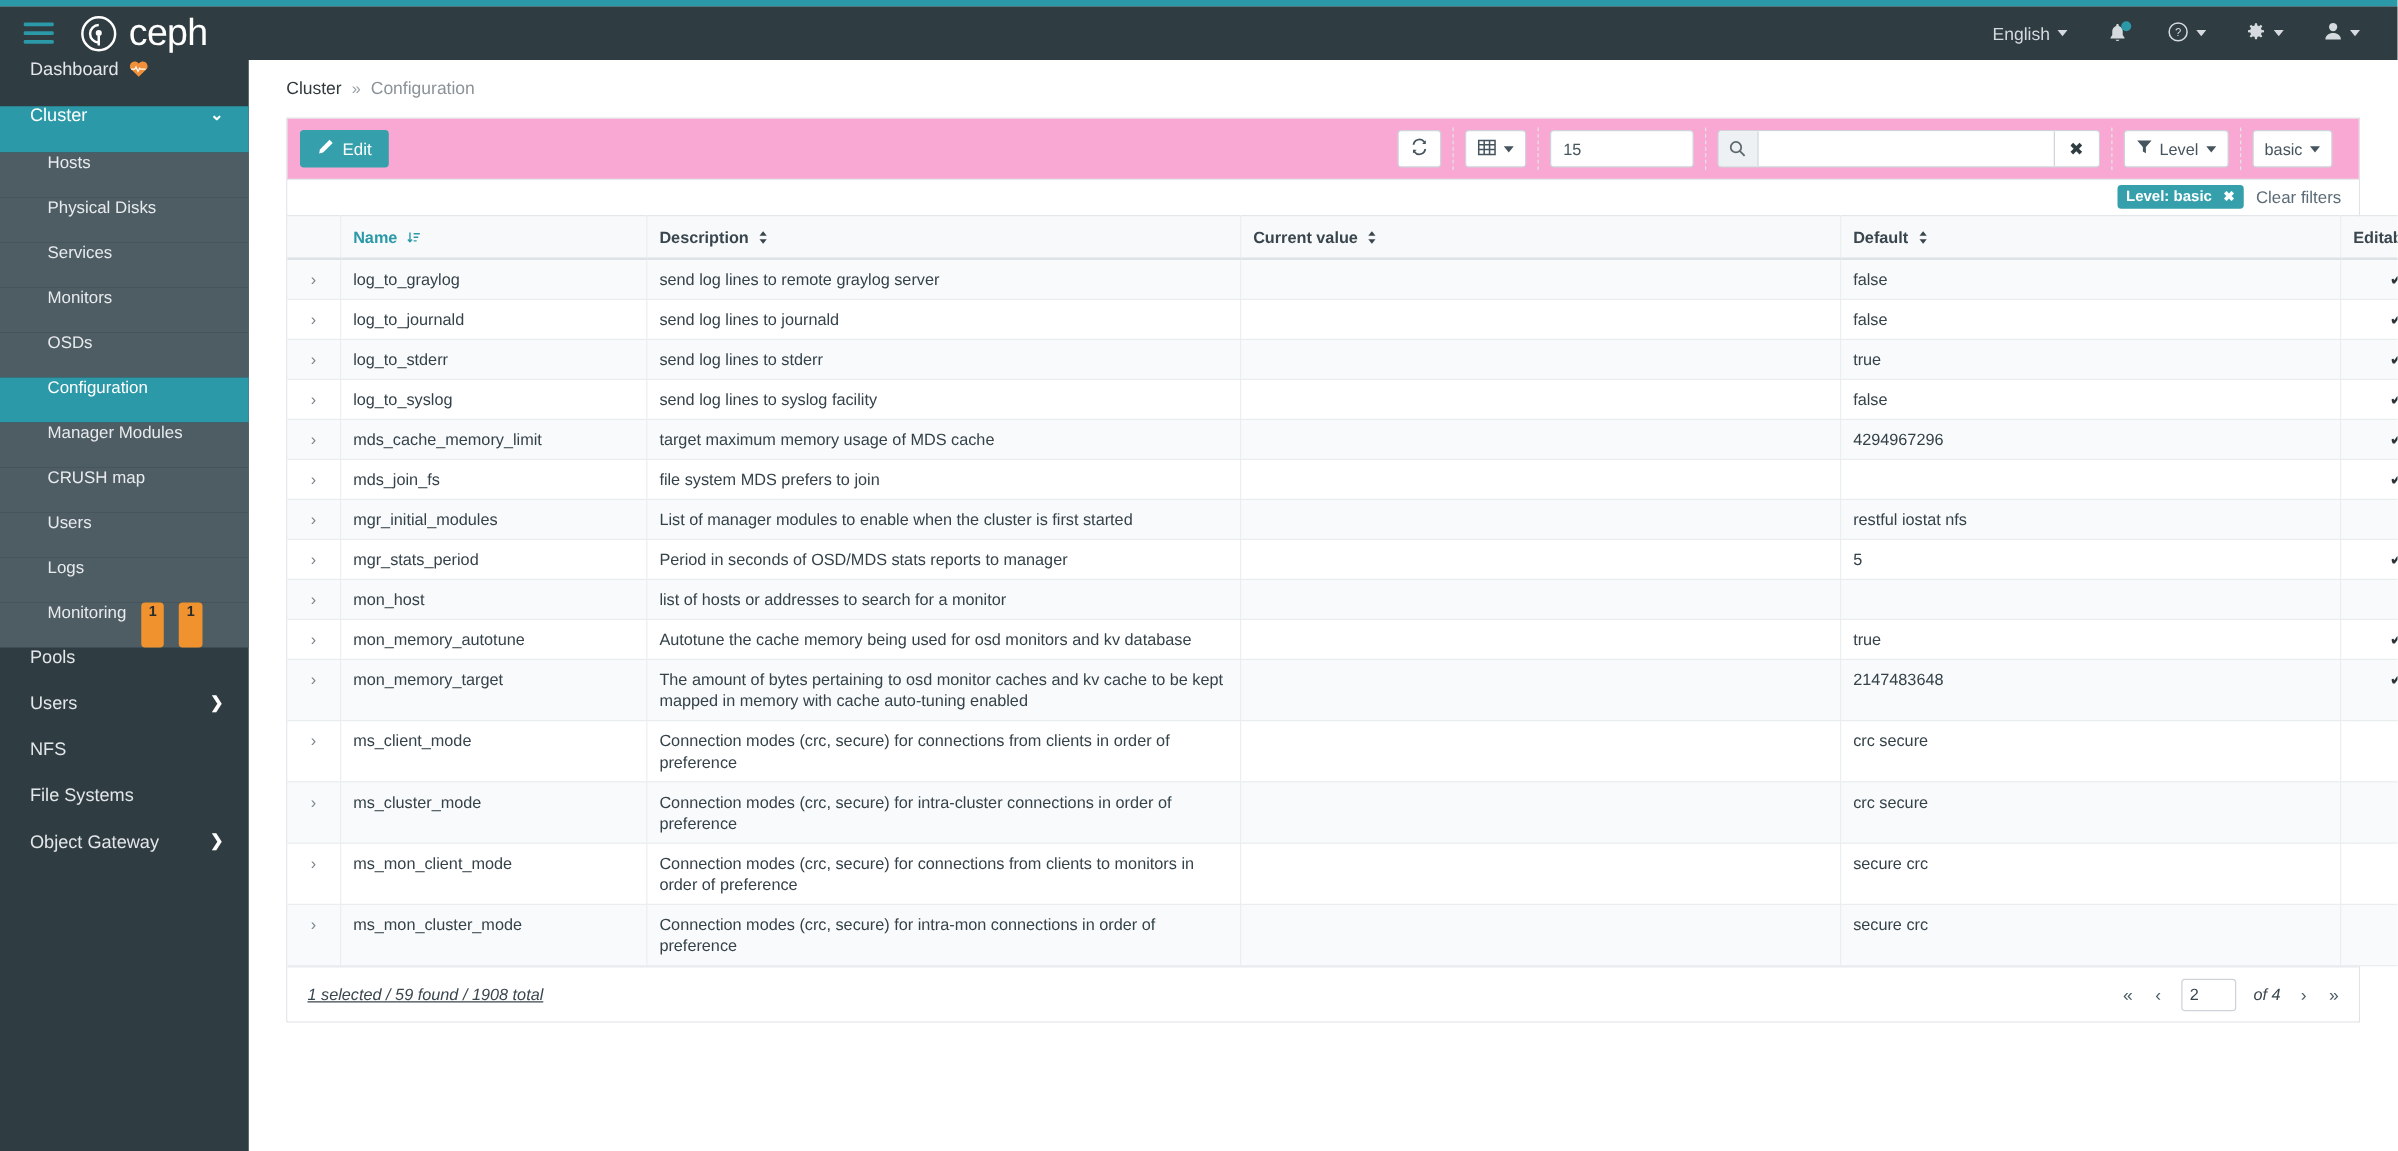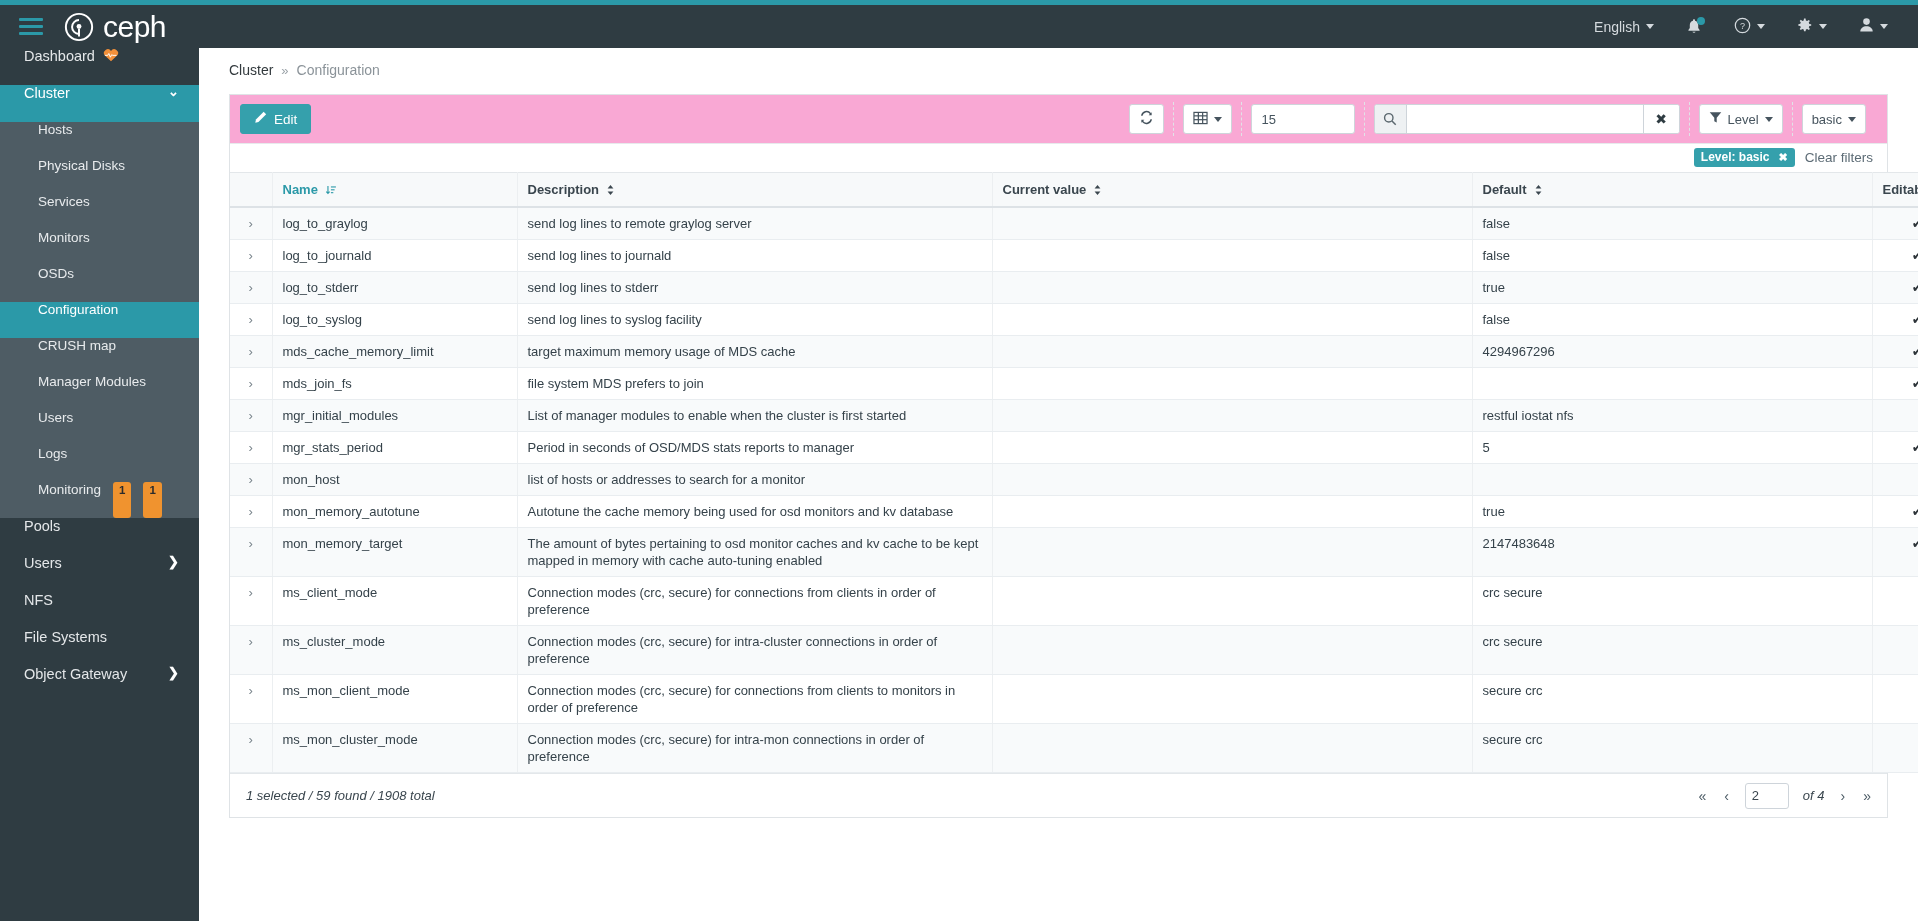--- a/index.html
+++ b/index.html
@@ -163,21 +163,21 @@
     padding: 0 9px; cursor: pointer; color: #46545e;
     font-size: 13px;
   }
   .input-ctl {
     background: #ffffff; border: 1px solid #ced4da;
     border-radius: 3px; height: 30px;
     padding: 0 10px; font-size: 13px;
     color: #46545e; outline: none;
     font-family: "Liberation Sans", sans-serif;
   }
-  .input-pagesize { width: 104px; }
+  .input-pagesize { width: 115px; }
   .search-wrap {
     display: flex; align-items: stretch;
     border: 1px solid #ced4da; border-radius: 3px;
     height: 30px; overflow: hidden; background:#ffffff;
   }
   .search-ico {
     width: 32px; display: flex; align-items: center; justify-content: center;
     background: #eef1f3; border-right: 1px solid #ced4da;
     color: #5b686f;
   }
@@ -254,21 +254,21 @@
   .cell-wrap { word-break: break-word; }
 
   
   .tfoot {
     display: flex; align-items: center;
     height: 44px; padding: 0 14px 0 16px;
     border-top: 1px solid #e3e7ea;
     background: #ffffff;
   }
   .status-txt {
-    font-style: italic; font-size: 13px; color: #3a464e;
+    font-style: italic; font-size: 13px; color: #3a464e; text-decoration: underline;
   }
   .pager {
     margin-left: auto; display: flex;
     align-items: center; gap: 14px;
     color: #4a5a64;
   }
   .pg-btn {
     cursor: pointer; font-size: 14px;
     color: #4a5a64; padding: 0 2px; user-select: none;
   }
@@ -377,24 +377,24 @@
   <div class="side-link sub">
     <span>Monitors</span>
   </div>
   <div class="side-link sub">
     <span>OSDs</span>
   </div>
   <div class="side-link sub active">
     <span>Configuration</span>
   </div>
   <div class="side-link sub">
+    <span>Manager Modules</span>
+  </div>
+  <div class="side-link sub">
     <span>CRUSH map</span>
-  </div>
-  <div class="side-link sub">
-    <span>Manager Modules</span>
   </div>
   <div class="side-link sub">
     <span>Users</span>
   </div>
   <div class="side-link sub">
     <span>Logs</span>
   </div>
   <div class="side-link sub">
     <span>Monitoring</span>
     <span class="badge-warn">1</span>

